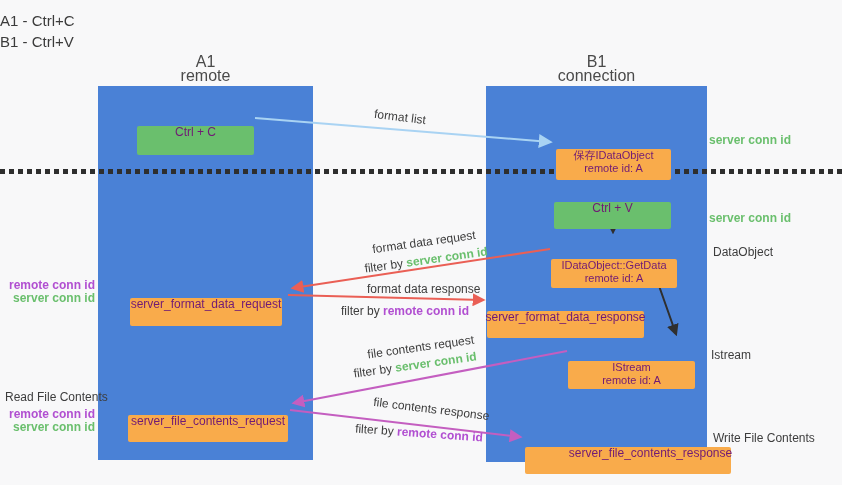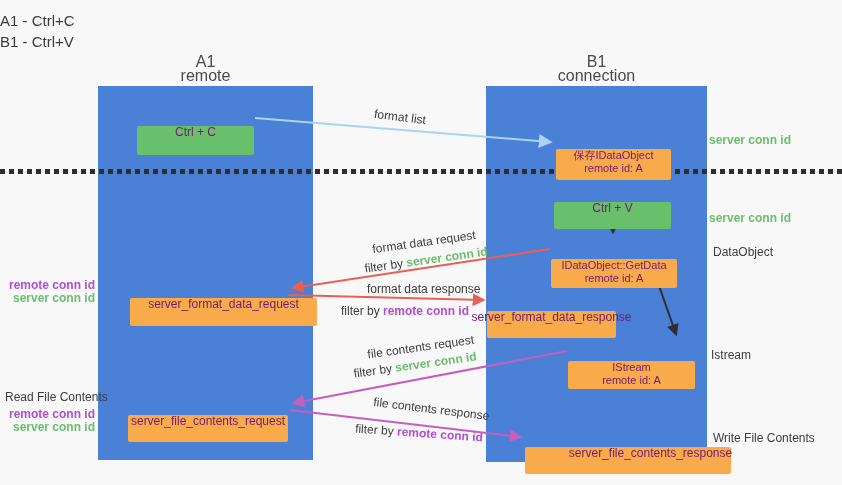--- a/index.html
+++ b/index.html
@@ -22,22 +22,22 @@
   .node { position:absolute; display:flex; flex-direction:column; align-items:center;
           justify-content:flex-start; color:#701a75; text-align:center; font-size:12px;
           line-height:13px; border-radius:2px;margin-top:22px; }
   .node .l2 { font-size:11px; }
   .green { background:#6abf6d; }
   .orange { background:#f9ab4b; }
   .n-ctrl-c { left:137px; top:104px; width:117px; height:29px; }
   .n-save  { left:556px; top:127px; width:115px; height:31px; font-size:11px; }
   .n-ctrl-v { left:554px; top:180px; width:117px; height:27px; }
   .n-getdata { left:551px; top:237px; width:126px; height:29px; font-size:11px; }
-  .n-fmt-req { left:130px; top:276px; width:187px; height:28px; }
-  .n-fmt-res { left:487px; top:289px; width:129px; height:27px; }
+  .n-fmt-req { left:130px; top:276px; width:152px; height:28px; }
+  .n-fmt-res { left:487px; top:289px; width:157px; height:27px; }
   .n-istream { left:568px; top:339px; width:127px; height:28px; font-size:11px; }
   .n-file-req { left:128px; top:393px; width:160px; height:27px; }
   .n-file-res { left:525px; top:425px; width:161px; height:27px;padding-left:45px; }
   .lbl { position:absolute; font-size:12px; white-space:nowrap; }
   .g { color:#6abf6d; font-weight:bold; }
   .p { color:#b14fd1; font-weight:bold; }
   .left-stack { text-align:right; width:90px; left:5px; }
   .arrows { position:absolute; left:0; top:0; pointer-events:none; }
 </style>
 </head>

